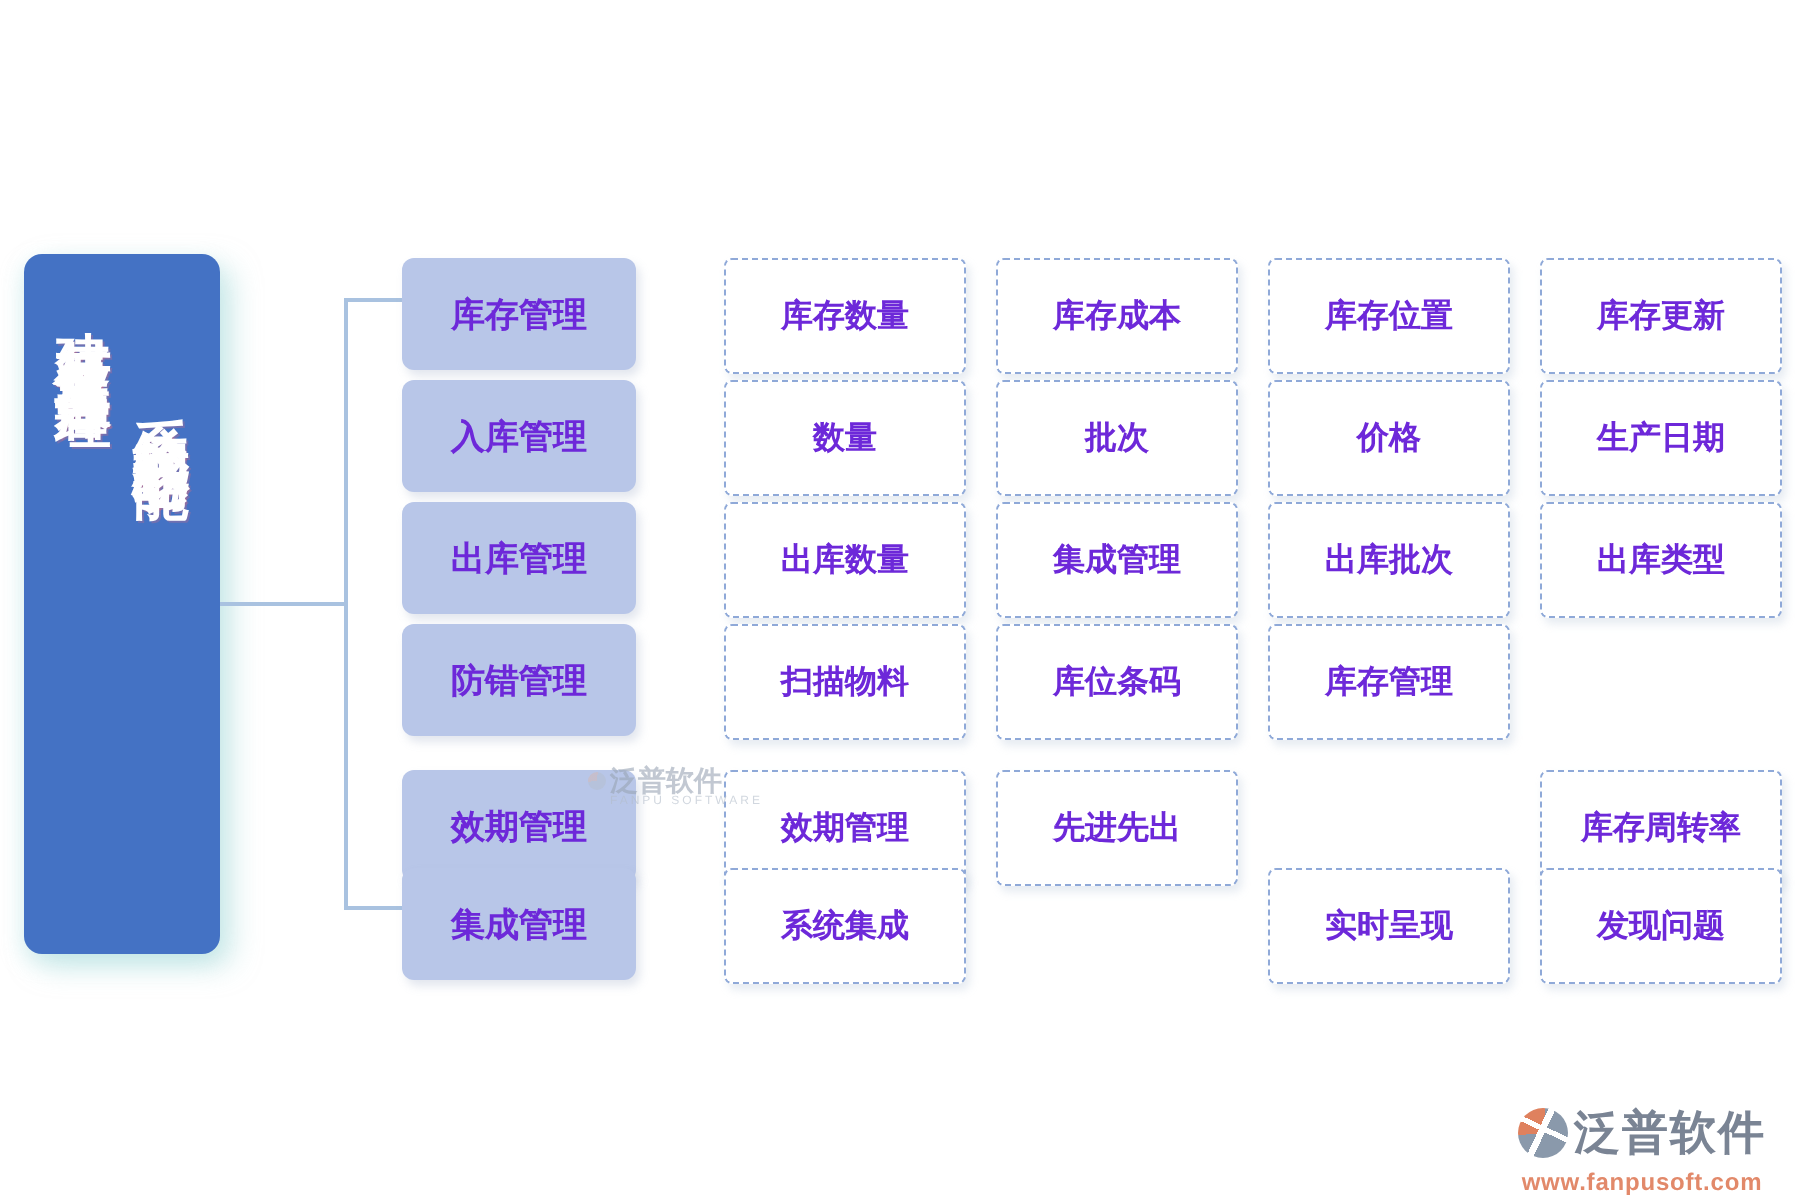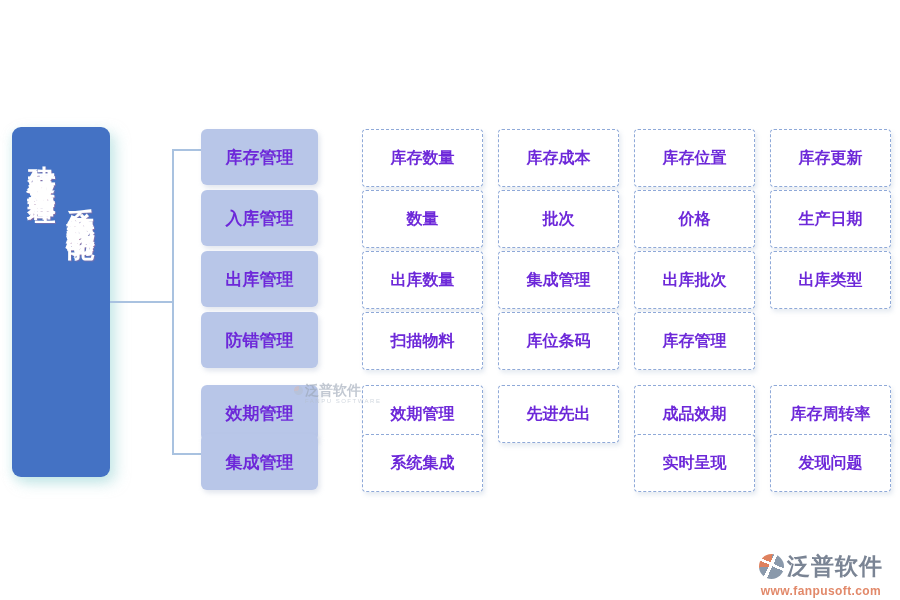--- a/index.html
+++ b/index.html
@@ -95,21 +95,20 @@
   <div class="box cat r3">防错管理</div>
 
   <div class="box item r2 c3">出库类型</div>
   <div class="box item r3 c0">扫描物料</div>
   <div class="box item r3 c1">库位条码</div>
   <div class="box item r3 c2">库存管理</div>
 
   <div class="box cat r4">效期管理</div>
   <div class="box item r4 c0">效期管理</div>
   <div class="box item r4 c1">先进先出</div>
-  <div class="box item r4 c2">成品效期</div>
   <div class="box item r4 c3">库存周转率</div>
 
   <div class="box cat r5">集成管理</div>
   <div class="box item r5 c0">系统集成</div>
   <div class="box item r5 c2">实时呈现</div>
   <div class="box item r5 c3">发现问题</div>
 
   <div class="watermark">
     <div class="wm-row">
       <span class="wm-icon"></span>

